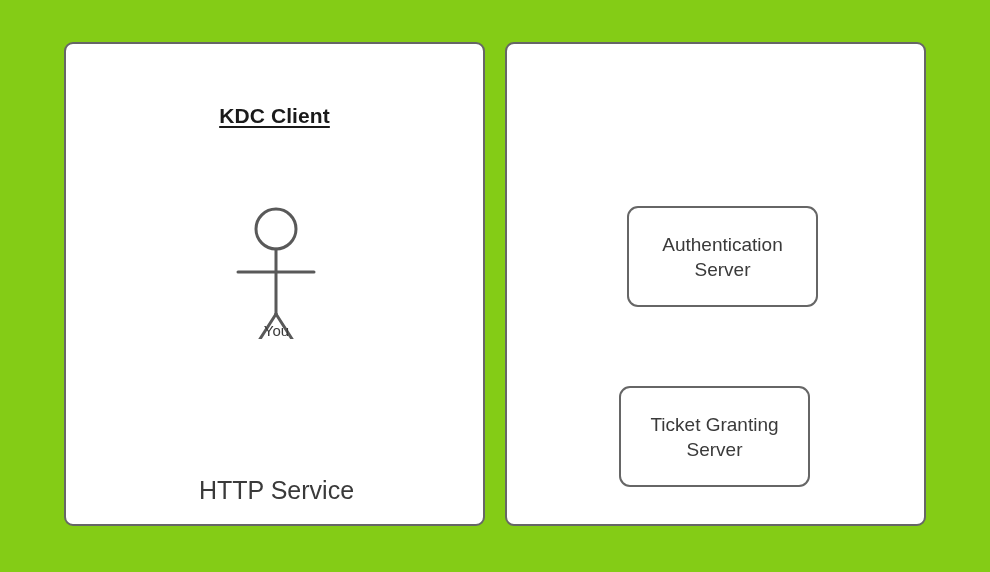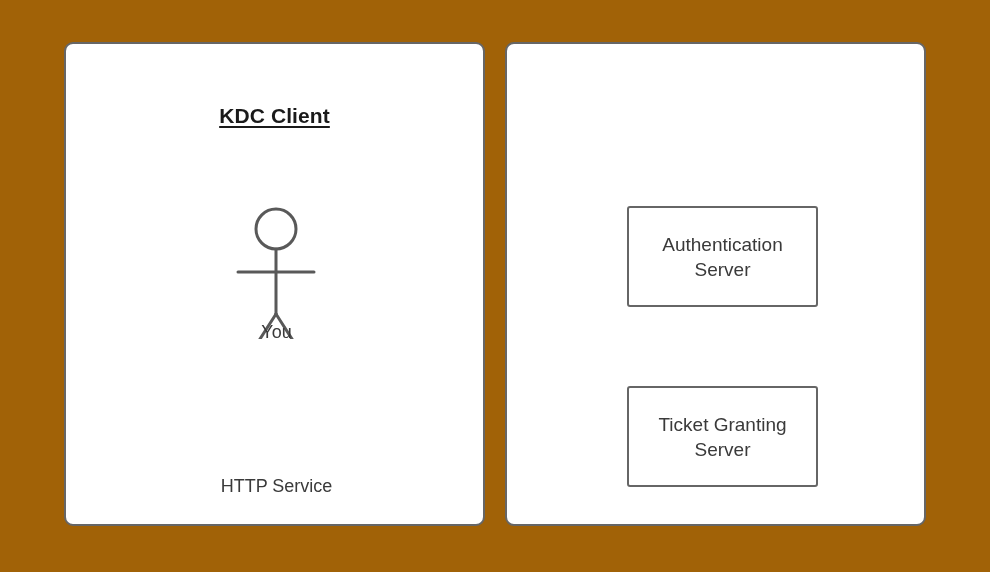--- a/index.html
+++ b/index.html
@@ -12,21 +12,21 @@
     width: 990px;
     height: 572px;
     font-family: "Liberation Sans", sans-serif;
     overflow: hidden;
     position: relative;
   }
   #canvas {
     position: relative;
     width: 990px;
     height: 572px;
-    background: #a16207;
+    background: #84cc16;
   }
 
   
   .panel {
     position: absolute;
     box-sizing: border-box;
     border: 2px solid #666666;
     border-radius: 9px;
     background: #ffffff;
   }
@@ -71,65 +71,65 @@
     top: 115px;
     width: 120px;
     height: 180px;
   }
   #actor-label {
     position: absolute;
     left: 0;
     top: 278px;
     width: 421px;
     text-align: center;
-    font-size: 18px;
+    font-size: 15px;
     color: #3a3a3a;
   }
 
   
   #http-icon {
     position: absolute;
     left: 170px;
     top: 340px;
     width: 86px;
     height: 86px;
   }
   #http-label {
     position: absolute;
     left: 0;
     top: 432px;
     width: 421px;
     text-align: center;
-    font-size: 18px;
+    font-size: 25px;
     color: #3a3a3a;
   }
 
   
   .server-box {
     position: absolute;
     box-sizing: border-box;
     border: 2px solid #666666;
-    border-radius: 3px;
+    border-radius: 11px;
     background: #ffffff;
     display: flex;
     align-items: center;
     justify-content: center;
     text-align: center;
     font-size: 19px;
     color: #3a3a3a;
     line-height: 25px;
   }
   #box-auth {
     left: 120px;
     top: 162px;
     width: 191px;
     height: 101px;
   }
   #box-tgs {
-    left: 120px;
+    left: 112px;
     top: 342px;
     width: 191px;
     height: 101px;
   }
   .server-box .box-text {
     pointer-events: none;
   }
 </style>
 </head>
 <body>

